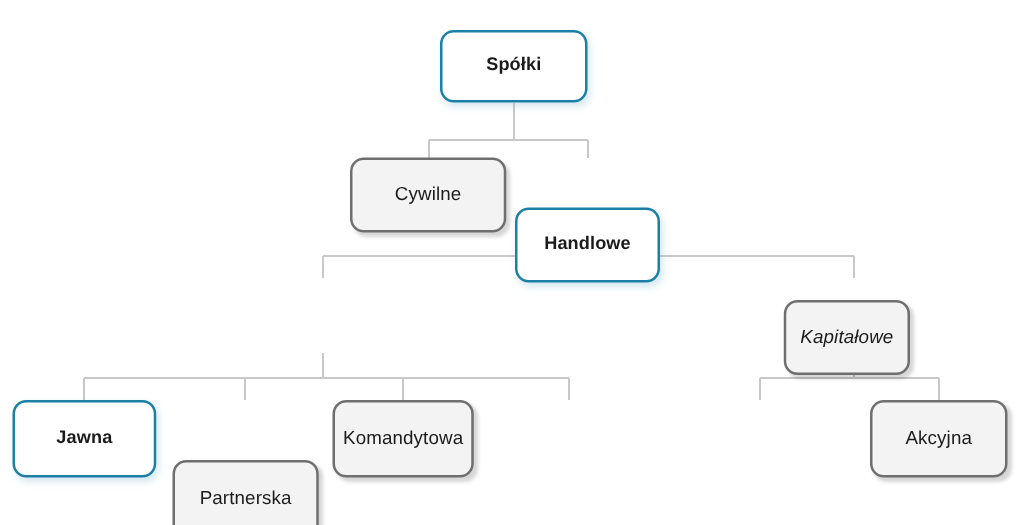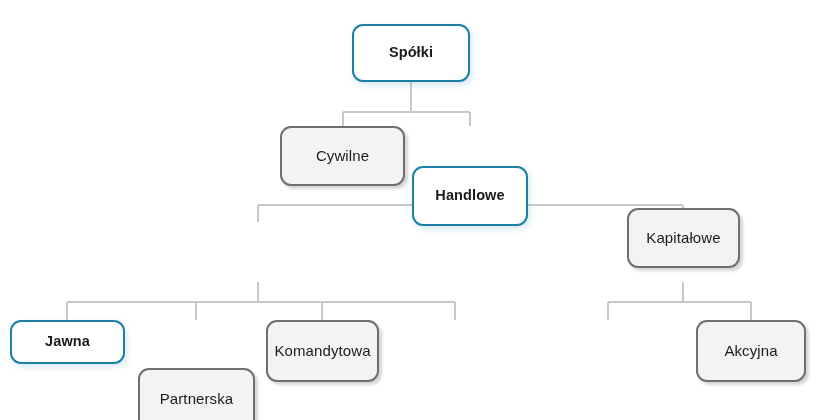--- a/index.html
+++ b/index.html
@@ -100,25 +100,25 @@
 
   <div class="node plain" style="left:280px; top:126px; width:125px; height:60px;">
     <span class="node-label">Cywilne</span>
   </div>
 
   <div class="node highlight" style="left:412px; top:126px; width:116px; height:60px;margin-top:40px;">
     <span class="node-label">Handlowe</span>
   </div>
 
 
-  <div class="node plain" style="left:627px; top:208px; width:113px; height:60px;">
+  <div class="node plain" style="left:627px; top:240px; width:101px; height:60px;font-style:italic;">
     <span class="node-label">Kapitałowe</span>
   </div>
 
-  <div class="node highlight" style="left:10px; top:320px; width:115px; height:44px;">
+  <div class="node highlight" style="left:10px; top:320px; width:115px; height:62px;">
     <span class="node-label">Jawna</span>
   </div>
 
   <div class="node plain" style="left:138px; top:320px; width:117px; height:62px;margin-top:48px;">
     <span class="node-label">Partnerska</span>
   </div>
 
   <div class="node plain" style="left:266px; top:320px; width:113px; height:62px;">
     <span class="node-label">Komandytowa</span>
   </div>

